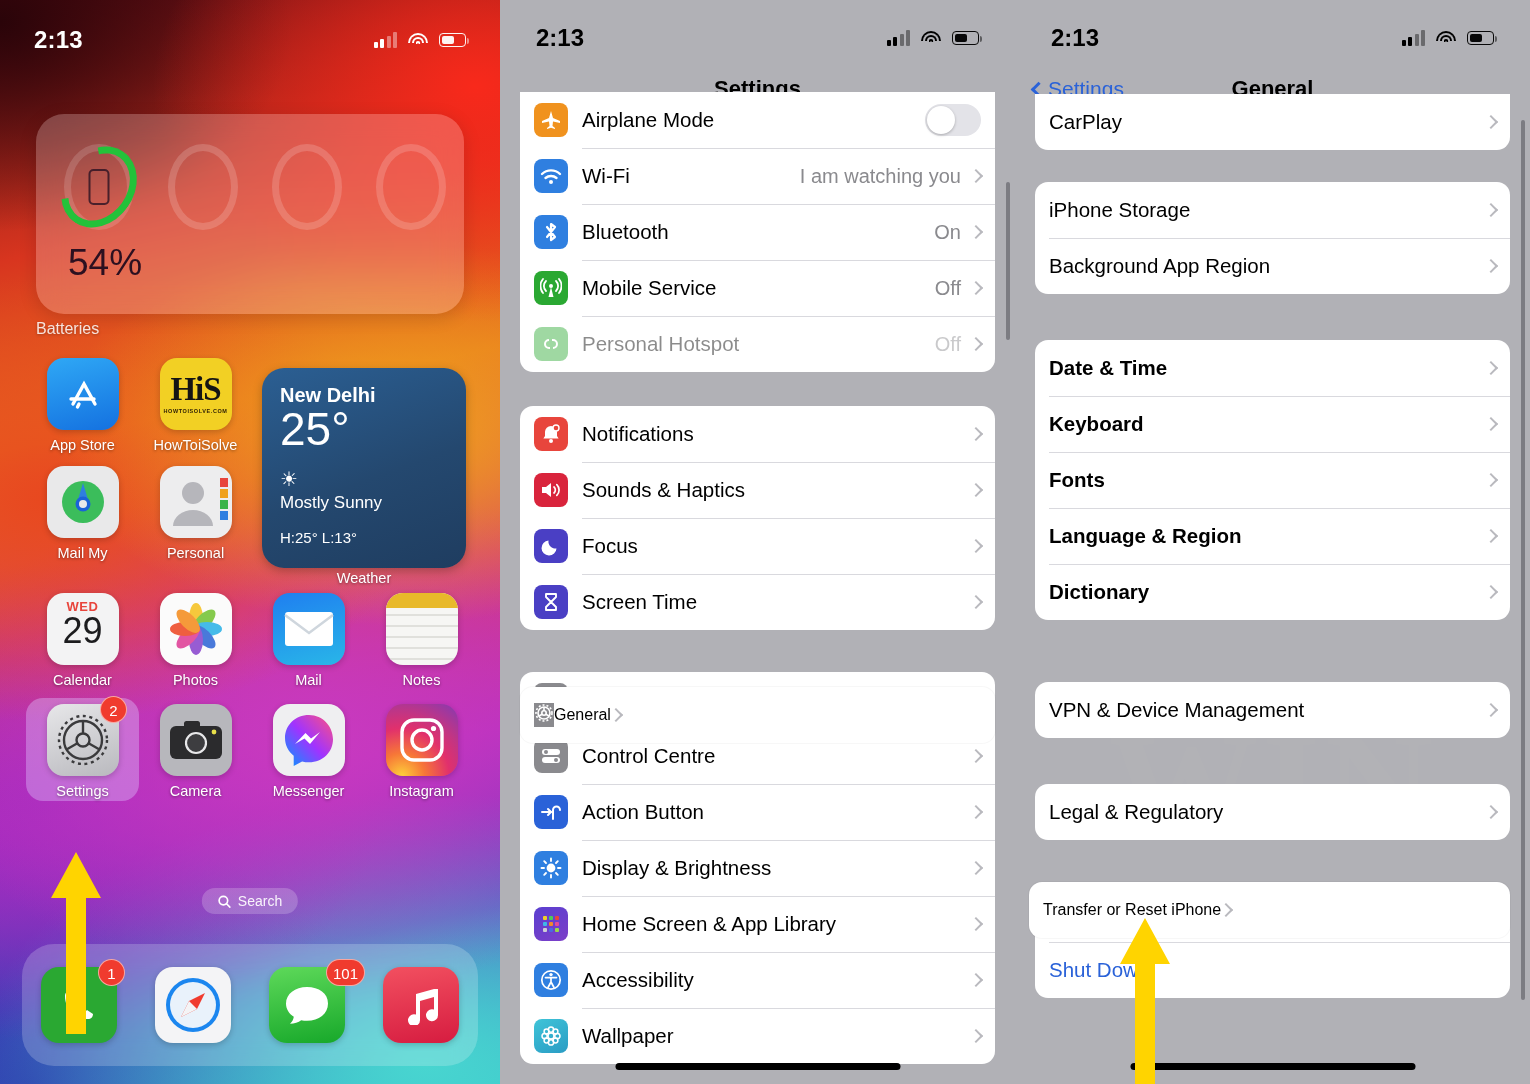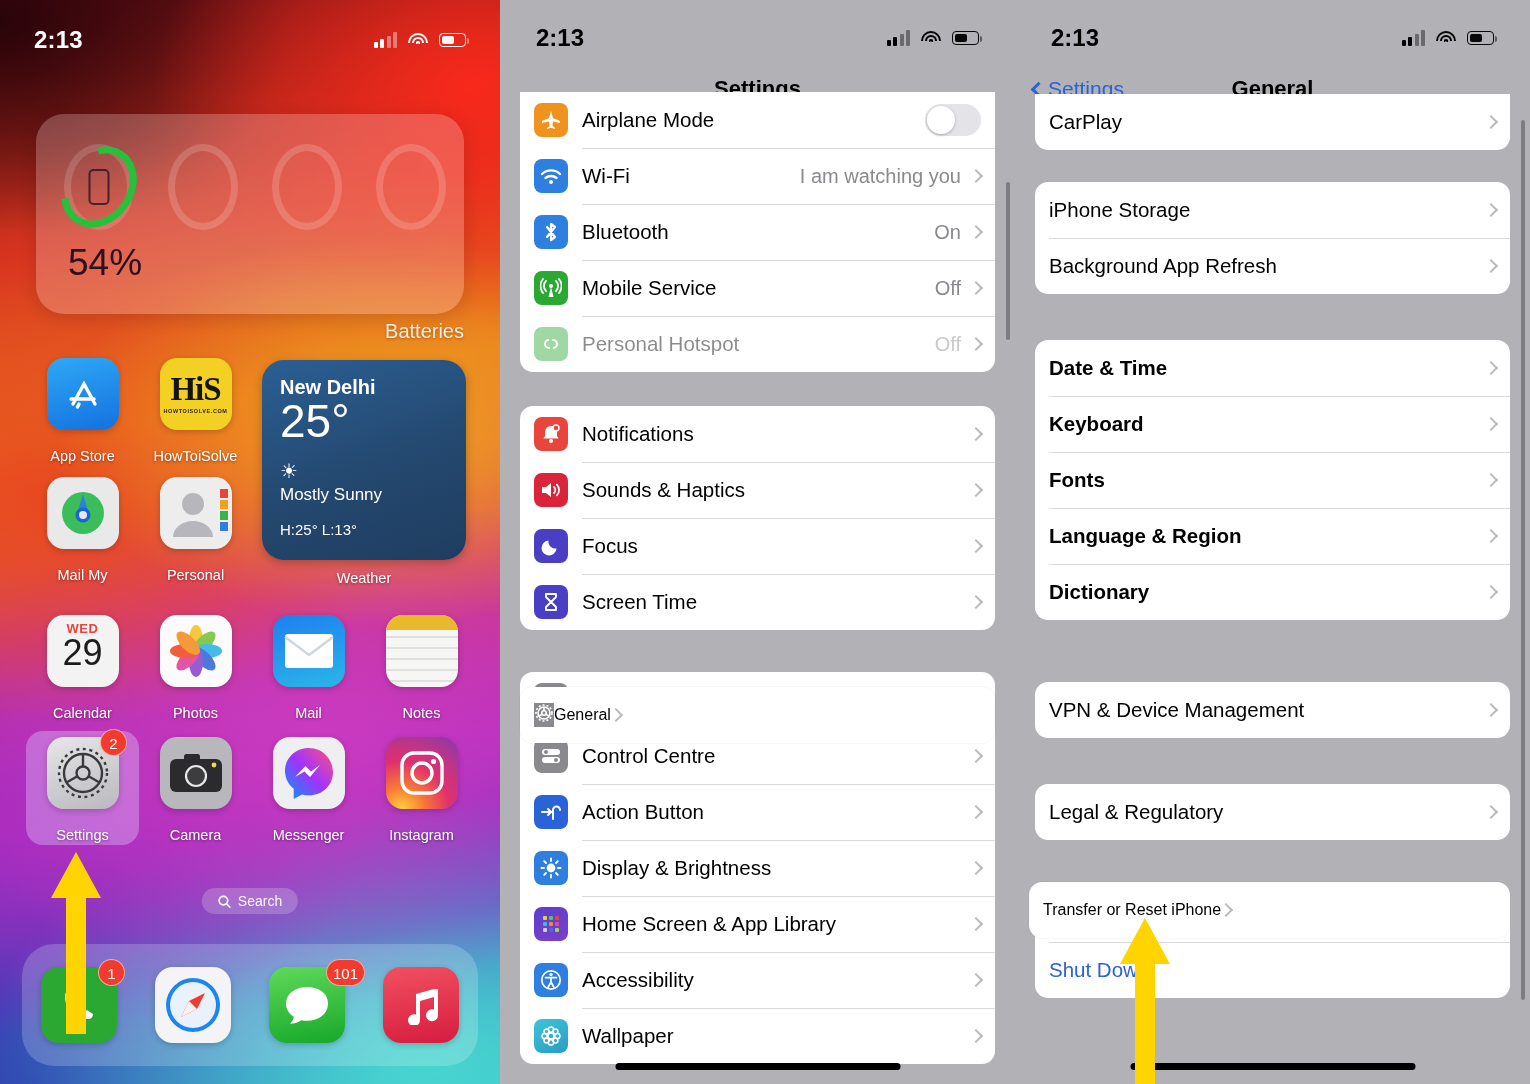--- a/index.html
+++ b/index.html
@@ -69,39 +69,39 @@
     border: 7px solid transparent;
     border-top-color:#23c23a; border-right-color:#23c23a; border-bottom-color:#23c23a;
     transform: rotate(35deg);
   }
   .ring .phoneglyph {
     position: absolute; left: 50%; top: 50%; transform: translate(-50%,-50%);
     width: 21px; height: 36px; border: 2.4px solid rgba(45,20,35,.82); border-radius: 5px;
   }
   .batt-pct { position: absolute; left: 32px; top: 128px; font-size: 37px; color: #2c1020; font-weight: 400; }
   .widget-label {
-    position: absolute; left: 36px; top: 320px; width: 428px; text-align: right;
-    color: rgba(255,255,255,.85); font-size: 20px; text-shadow: 0 1px 3px rgba(0,0,0,.3);
+    position: absolute; left: 36px; top: 320px; width: 428px; text-align: left;
+    color: rgba(255,255,255,.85); font-size: 16px; text-shadow: 0 1px 3px rgba(0,0,0,.3);
   }
 
   
   .appgrid { position: absolute; left: 26px; top: 358px; width: 452px; }
   .approw { display: flex; gap: 0; margin-bottom: 13px; }
   .app { width: 113px; display: flex; flex-direction: column; align-items: center; position: relative; }
   .app .tile { width: 72px; height: 72px; border-radius: 17px; position: relative;
                box-shadow: 0 2px 6px rgba(0,0,0,.2); overflow: hidden;
                display:flex; align-items:center; justify-content:center; }
-  .app .name { margin-top: 18px; font-size: 14.5px; color: #fff; text-shadow: 0 1px 3px rgba(0,0,0,.45); white-space: nowrap; }
+  .app .name { margin-top: 7px; font-size: 14.5px; color: #fff; text-shadow: 0 1px 3px rgba(0,0,0,.45); white-space: nowrap; }
   .app.sel { background: rgba(224,200,255,.38); border-radius: 17px; padding: 6px 0 2px; margin: -6px 0 -2px; }
   .badge { position: absolute; background: #f03b2e; color: #fff; border-radius: 999px;
            font-size: 15px; font-weight: 500; min-width: 27px; height: 27px; line-height: 27px;
            text-align: center; padding: 0 6px; border: 1.5px solid rgba(255,255,255,.55); z-index: 4; }
 
   
-  .weatherw { position: absolute; left: 262px; top: 360px; width: 204px; height: 200px;
+  .weatherw { position: absolute; left: 262px; top: 368px; width: 204px; height: 200px;
               border-radius: 22px; background: linear-gradient(160deg,#2b5f93 0%,#24486f 55%,#1f3d60 100%);
               box-shadow: 0 3px 10px rgba(0,0,0,.25); padding: 16px 18px; color: #fff; }
   .w-city { font-size: 20px; font-weight: 600; }
   .w-temp { font-size: 46px; font-weight: 300; line-height: 1.05; margin-top: -2px; }
   .w-sun  { font-size: 20px; margin-top: 14px; }
   .w-cond { font-size: 17px; margin-top: 2px; }
   .w-hl   { font-size: 15px; margin-top: 16px; }
   .weatherlbl { position: absolute; left: 262px; top: 570px; width: 204px; text-align: center;
                 font-size: 14.5px; color: #fff; text-shadow: 0 1px 3px rgba(0,0,0,.45); }
 
@@ -748,21 +748,21 @@
           <span class="chev"></span>
         </div>
       </div>
 
       <div class="group" style="margin-bottom:46px;">
         <div class="row noicon">
           <span class="lbl">iPhone Storage</span>
           <span class="chev"></span>
         </div>
         <div class="row noicon">
-          <span class="lbl">Background App Refresh</span>
+          <span class="lbl">Background App Region</span>
           <span class="chev"></span>
         </div>
       </div>
 
       <div class="group" style="margin-bottom:62px;font-weight:bold;">
         <div class="row noicon">
           <span class="lbl">Date &amp; Time</span>
           <span class="chev"></span>
         </div>
         <div class="row noicon">

